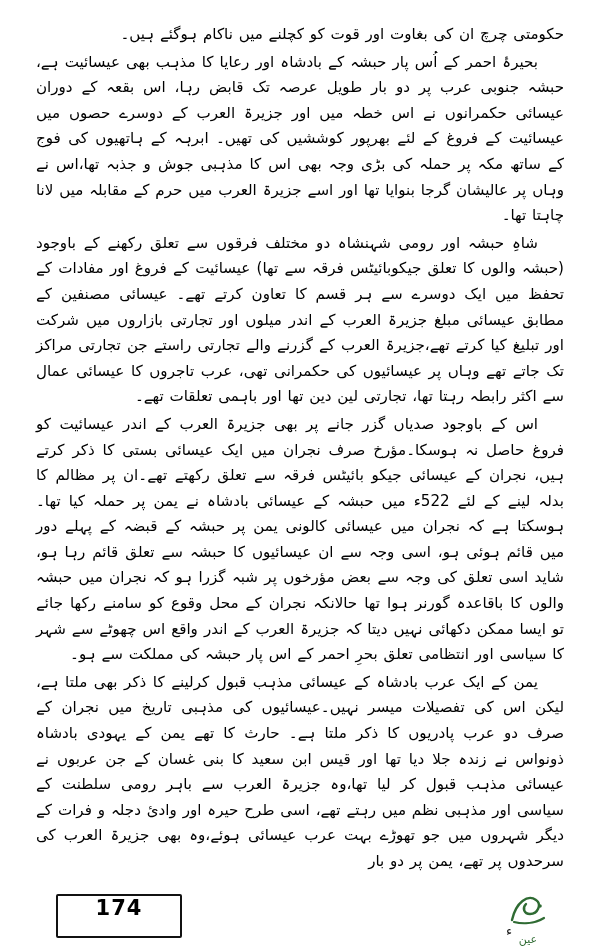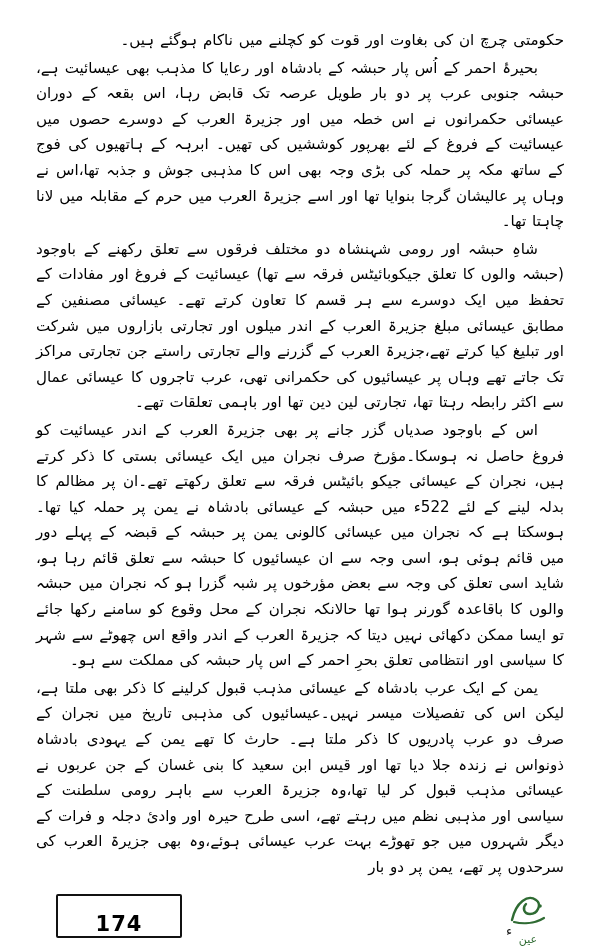--- a/index.html
+++ b/index.html
@@ -18,21 +18,21 @@
   .page {
     position: absolute;
     left: 0; top: 0;
     width: 600px;
     height: 951px;
     background: #ffffff;
   }
   .content {
     position: absolute;
     left: 36px;
-    top: 28px;
+    top: 22px;
     width: 528px;
     direction: rtl;
     text-align: justify;
   }
   .para {
     font-family: "DejaVu Sans", sans-serif;
     font-size: 15.1px;
     line-height: 25.6px;
     letter-spacing: 0px;
     word-spacing: 1px;
@@ -55,21 +55,21 @@
   }
   .folio-box {
     position: absolute;
     left: 56px;
     top: 14px;
     width: 122px;
     height: 40px;
     border: 2px solid #111;
     border-radius: 2px;
     display: flex;
-    align-items: flex-end;
+    align-items: flex-start;
     justify-content: center;
   }
   .folio-num {
     font-family: "DejaVu Sans", sans-serif;
     font-size: 21px;
     font-weight: bold;
     letter-spacing: 1px;
     color: #000;
   }
   .logo-wrap {

